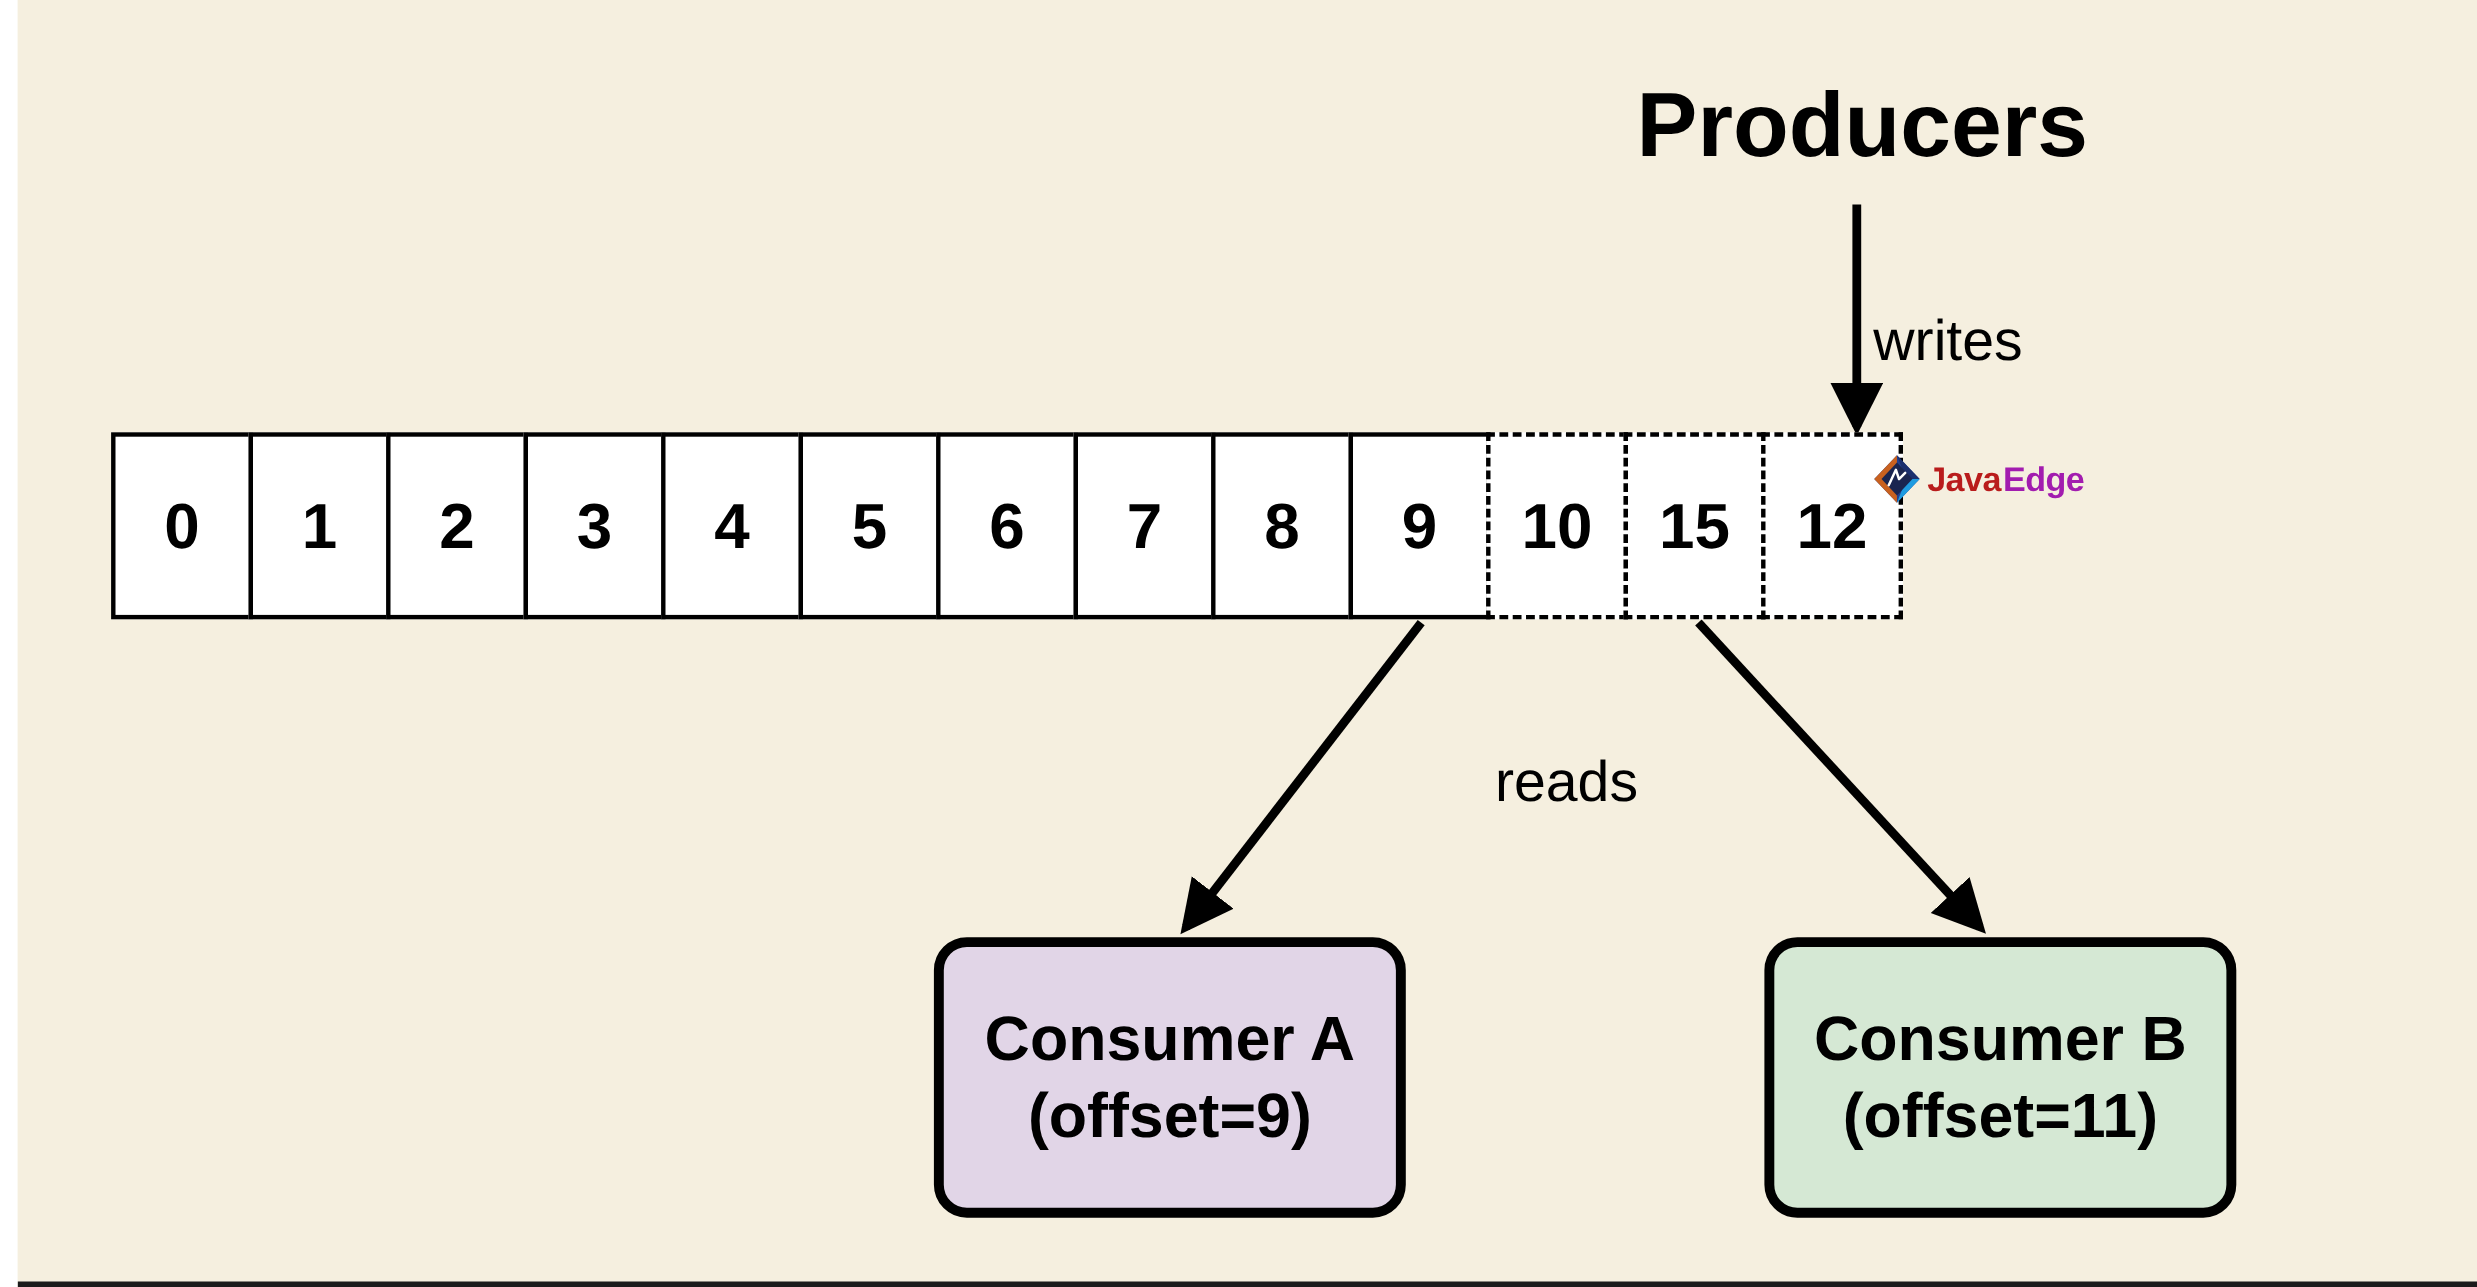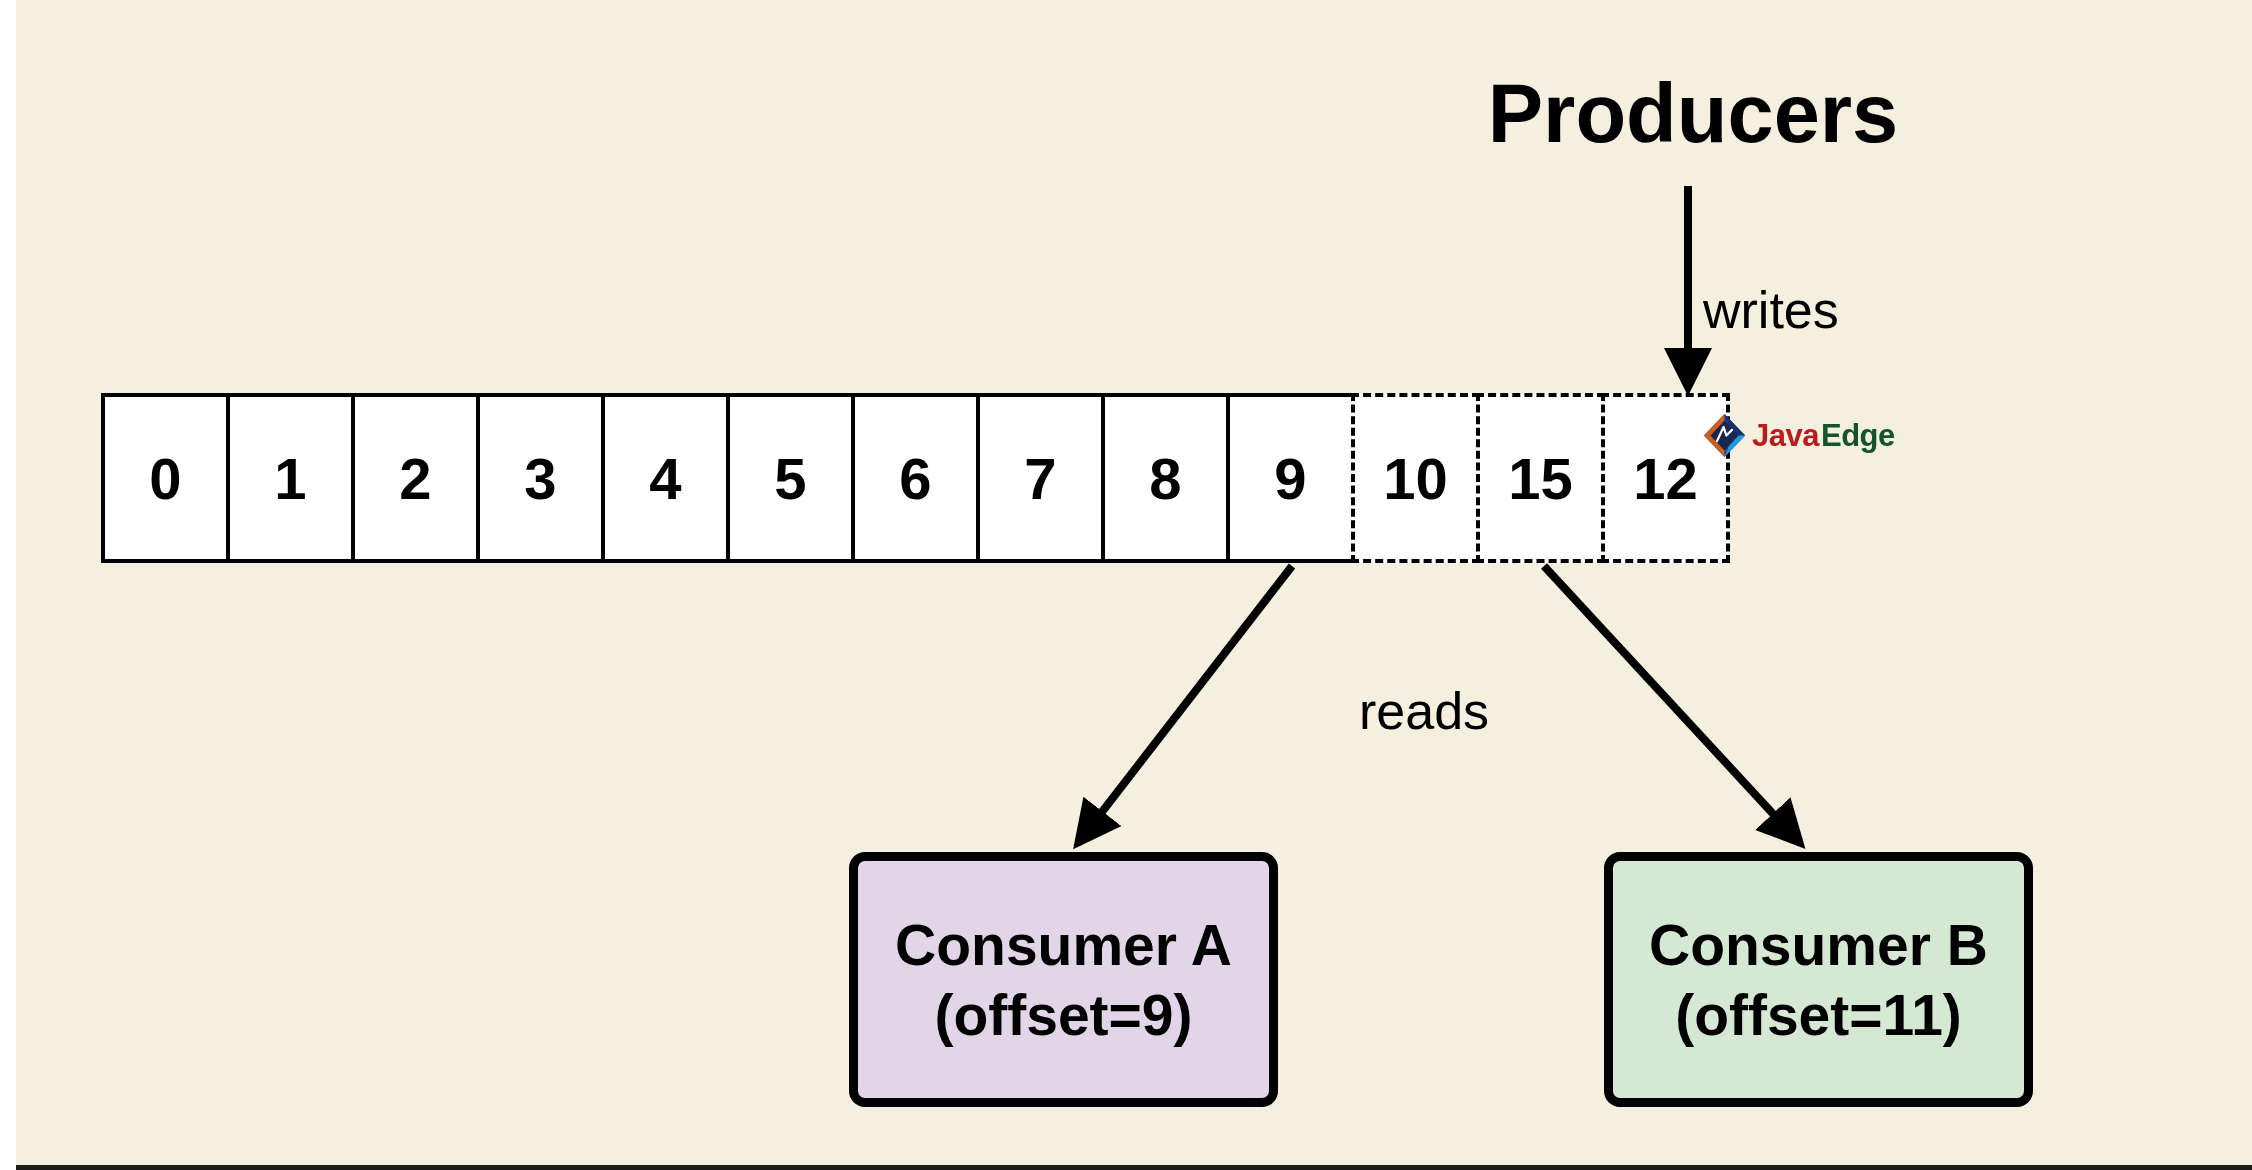--- a/index.html
+++ b/index.html
@@ -41,21 +41,21 @@
     font-size:58px;font-weight:bold;color:#000;
   }
   .cell:first-child{margin-left:0;}
   .cell.dashed{border-style:dashed;}
 
   
   .consumer{
     position:absolute;top:852px;
     box-sizing:border-box;
     width:429px;height:255px;
-    border:9px solid #000;border-radius:16px;
+    border:9px solid #000;border-radius:30px;
     display:flex;flex-direction:column;align-items:center;justify-content:center;
     font-size:57px;font-weight:bold;color:#000;line-height:70px;text-align:center;
   }
   .consumer.a{left:833px;}
   .consumer.b{left:1588px;}
 
   
   .watermark{
     position:absolute;left:1686px;top:413px;
     display:flex;align-items:center;
@@ -141,19 +141,19 @@
   <div class="watermark">
     <svg width="45" height="45" viewBox="0 0 48 48">
       <polygon points="24,1 46,24 24,47 2,24" fill="#23408f"></polygon>
       <polygon points="2,24 24,1 24,47" fill="#c9611f"></polygon>
       <polygon points="24,1 46,24 33,24" fill="#1b2f6e"></polygon>
       <polygon points="46,24 24,47 33,24" fill="#1e9be0"></polygon>
       <polygon points="24,8 39,24 24,40 9,24" fill="#1a2550"></polygon>
       <path d="M16,30 L23,15 L26,24 L32,18" fill="none" stroke="#ffffff" stroke-width="2.4" stroke-linecap="round" stroke-linejoin="round"></path>
     </svg>
     <span class="wm-text" style="color: #b91c1c;">Java</span>
-    <span class="wm-text wm-edge" style="color: #14532d;">Edge</span>
+    <span class="wm-text wm-edge" style="color: #a21caf;">Edge</span>
   </div>
 
   <div class="edge-bottom" style="background-color: rgb(27, 27, 27);"></div>
   <div class="edge-right" style="background-color: rgb(27, 27, 27);"></div>
 
 </div>
 
 </body></html>

